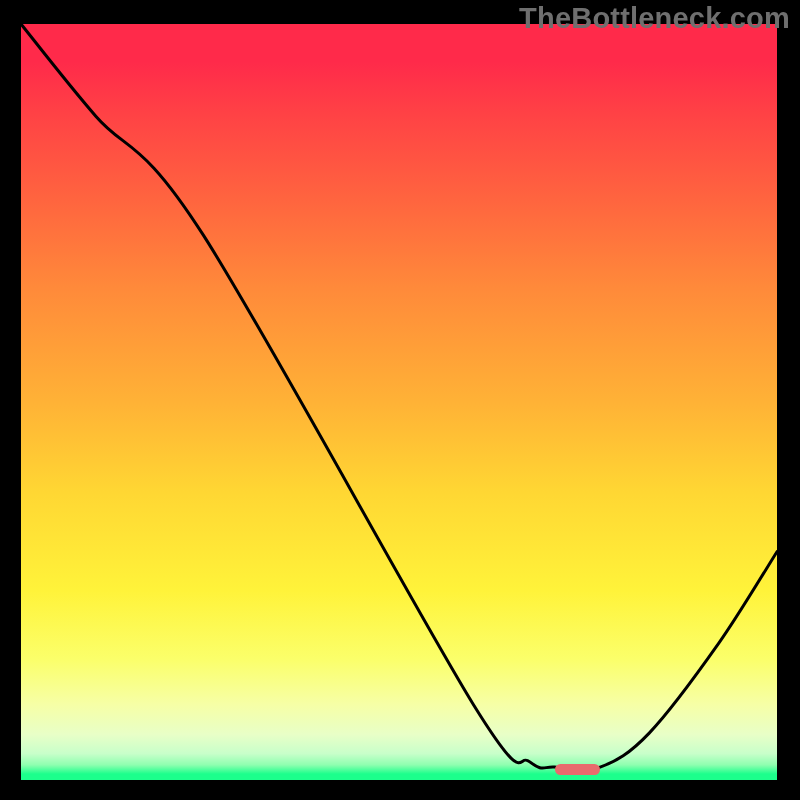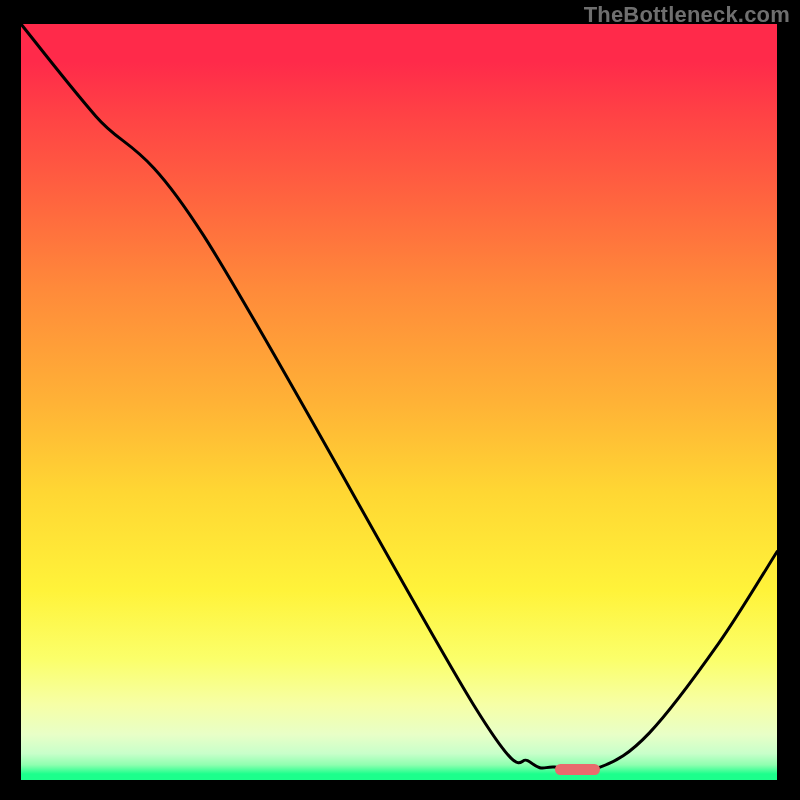--- a/index.html
+++ b/index.html
@@ -9,21 +9,21 @@
     width: 800px;
     height: 800px;
     position: relative;
     font-family: Arial, Helvetica, sans-serif;
   }
   .watermark {
     position: absolute;
     top: 2px;
     right: 10px;
     color: #6f6f6f;
-    font-size: 22px;
+    font-size: 29px;
     font-weight: 600;
     letter-spacing: 0.2px;
     z-index: 3;
   }
   .plot-area {
     position: absolute;
     left: 21px;
     top: 24px;
     width: 756px;
     height: 756px;

